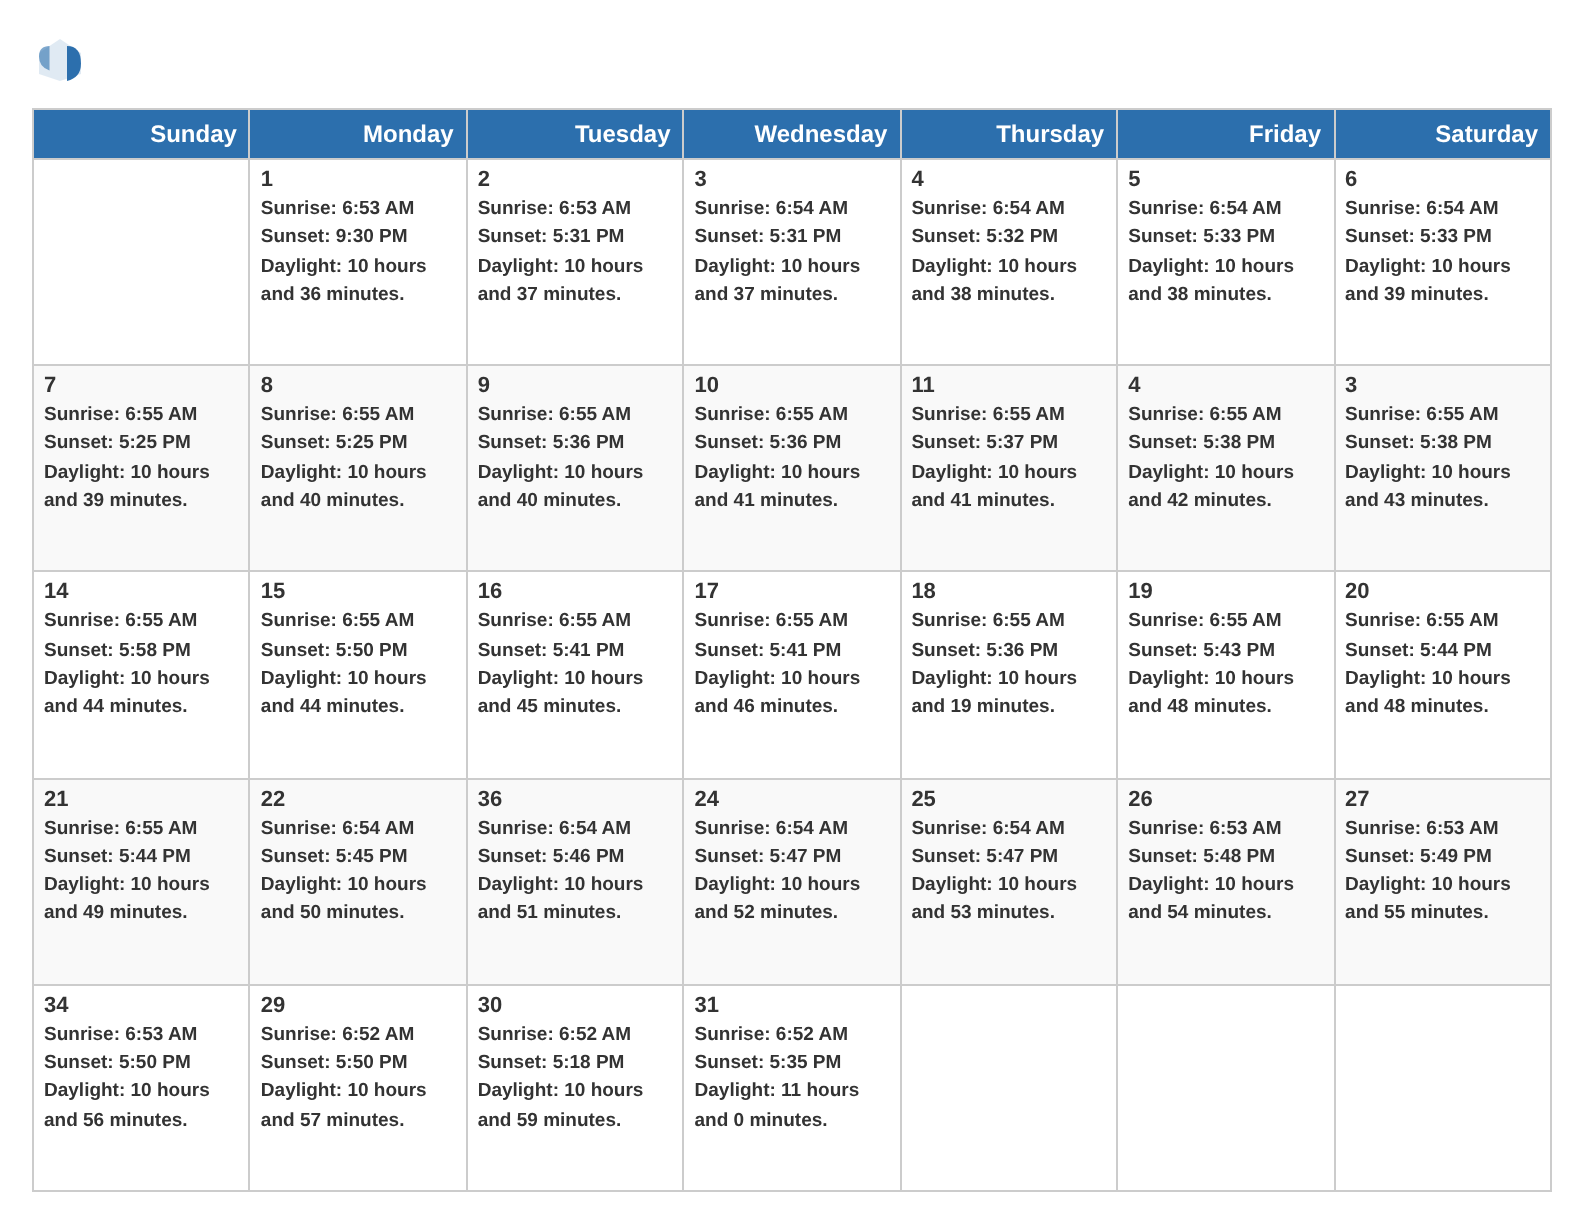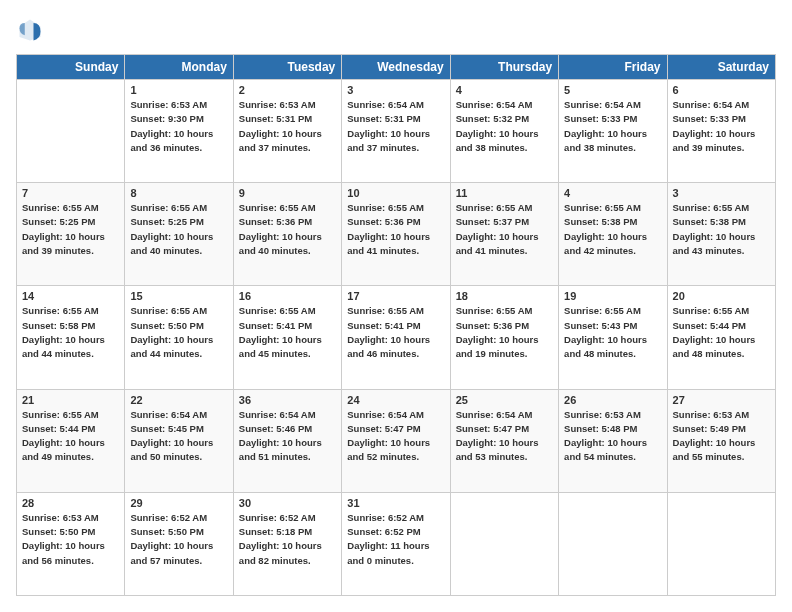--- a/index.html
+++ b/index.html
@@ -353,48 +353,48 @@
         <span class="day-number">27</span>
         <div class="cell-text">
           <div>Sunrise: 6:53 AM</div>
           <div>Sunset: 5:49 PM</div>
           <div>Daylight: 10 hours and 55 minutes.</div>
         </div>
       </td>
         </tr>
         <tr>
           <td>
-        <span class="day-number">28</span>
+        <span class="day-number">34</span>
         <div class="cell-text">
           <div>Sunrise: 6:53 AM</div>
           <div>Sunset: 5:50 PM</div>
           <div>Daylight: 10 hours and 56 minutes.</div>
         </div>
       </td>
           <td>
         <span class="day-number">29</span>
         <div class="cell-text">
           <div>Sunrise: 6:52 AM</div>
           <div>Sunset: 5:50 PM</div>
           <div>Daylight: 10 hours and 57 minutes.</div>
         </div>
       </td>
           <td>
         <span class="day-number">30</span>
         <div class="cell-text">
           <div>Sunrise: 6:52 AM</div>
           <div>Sunset: 5:18 PM</div>
-          <div>Daylight: 10 hours and 82 minutes.</div>
+          <div>Daylight: 10 hours and 59 minutes.</div>
         </div>
       </td>
           <td>
         <span class="day-number">31</span>
         <div class="cell-text">
           <div>Sunrise: 6:52 AM</div>
-          <div>Sunset: 6:52 PM</div>
+          <div>Sunset: 5:35 PM</div>
           <div>Daylight: 11 hours and 0 minutes.</div>
         </div>
       </td>
           <td class="empty-cell"></td>
           <td class="empty-cell"></td>
           <td class="empty-cell"></td>
         </tr>
       </tbody>
   </table>
 </div>

